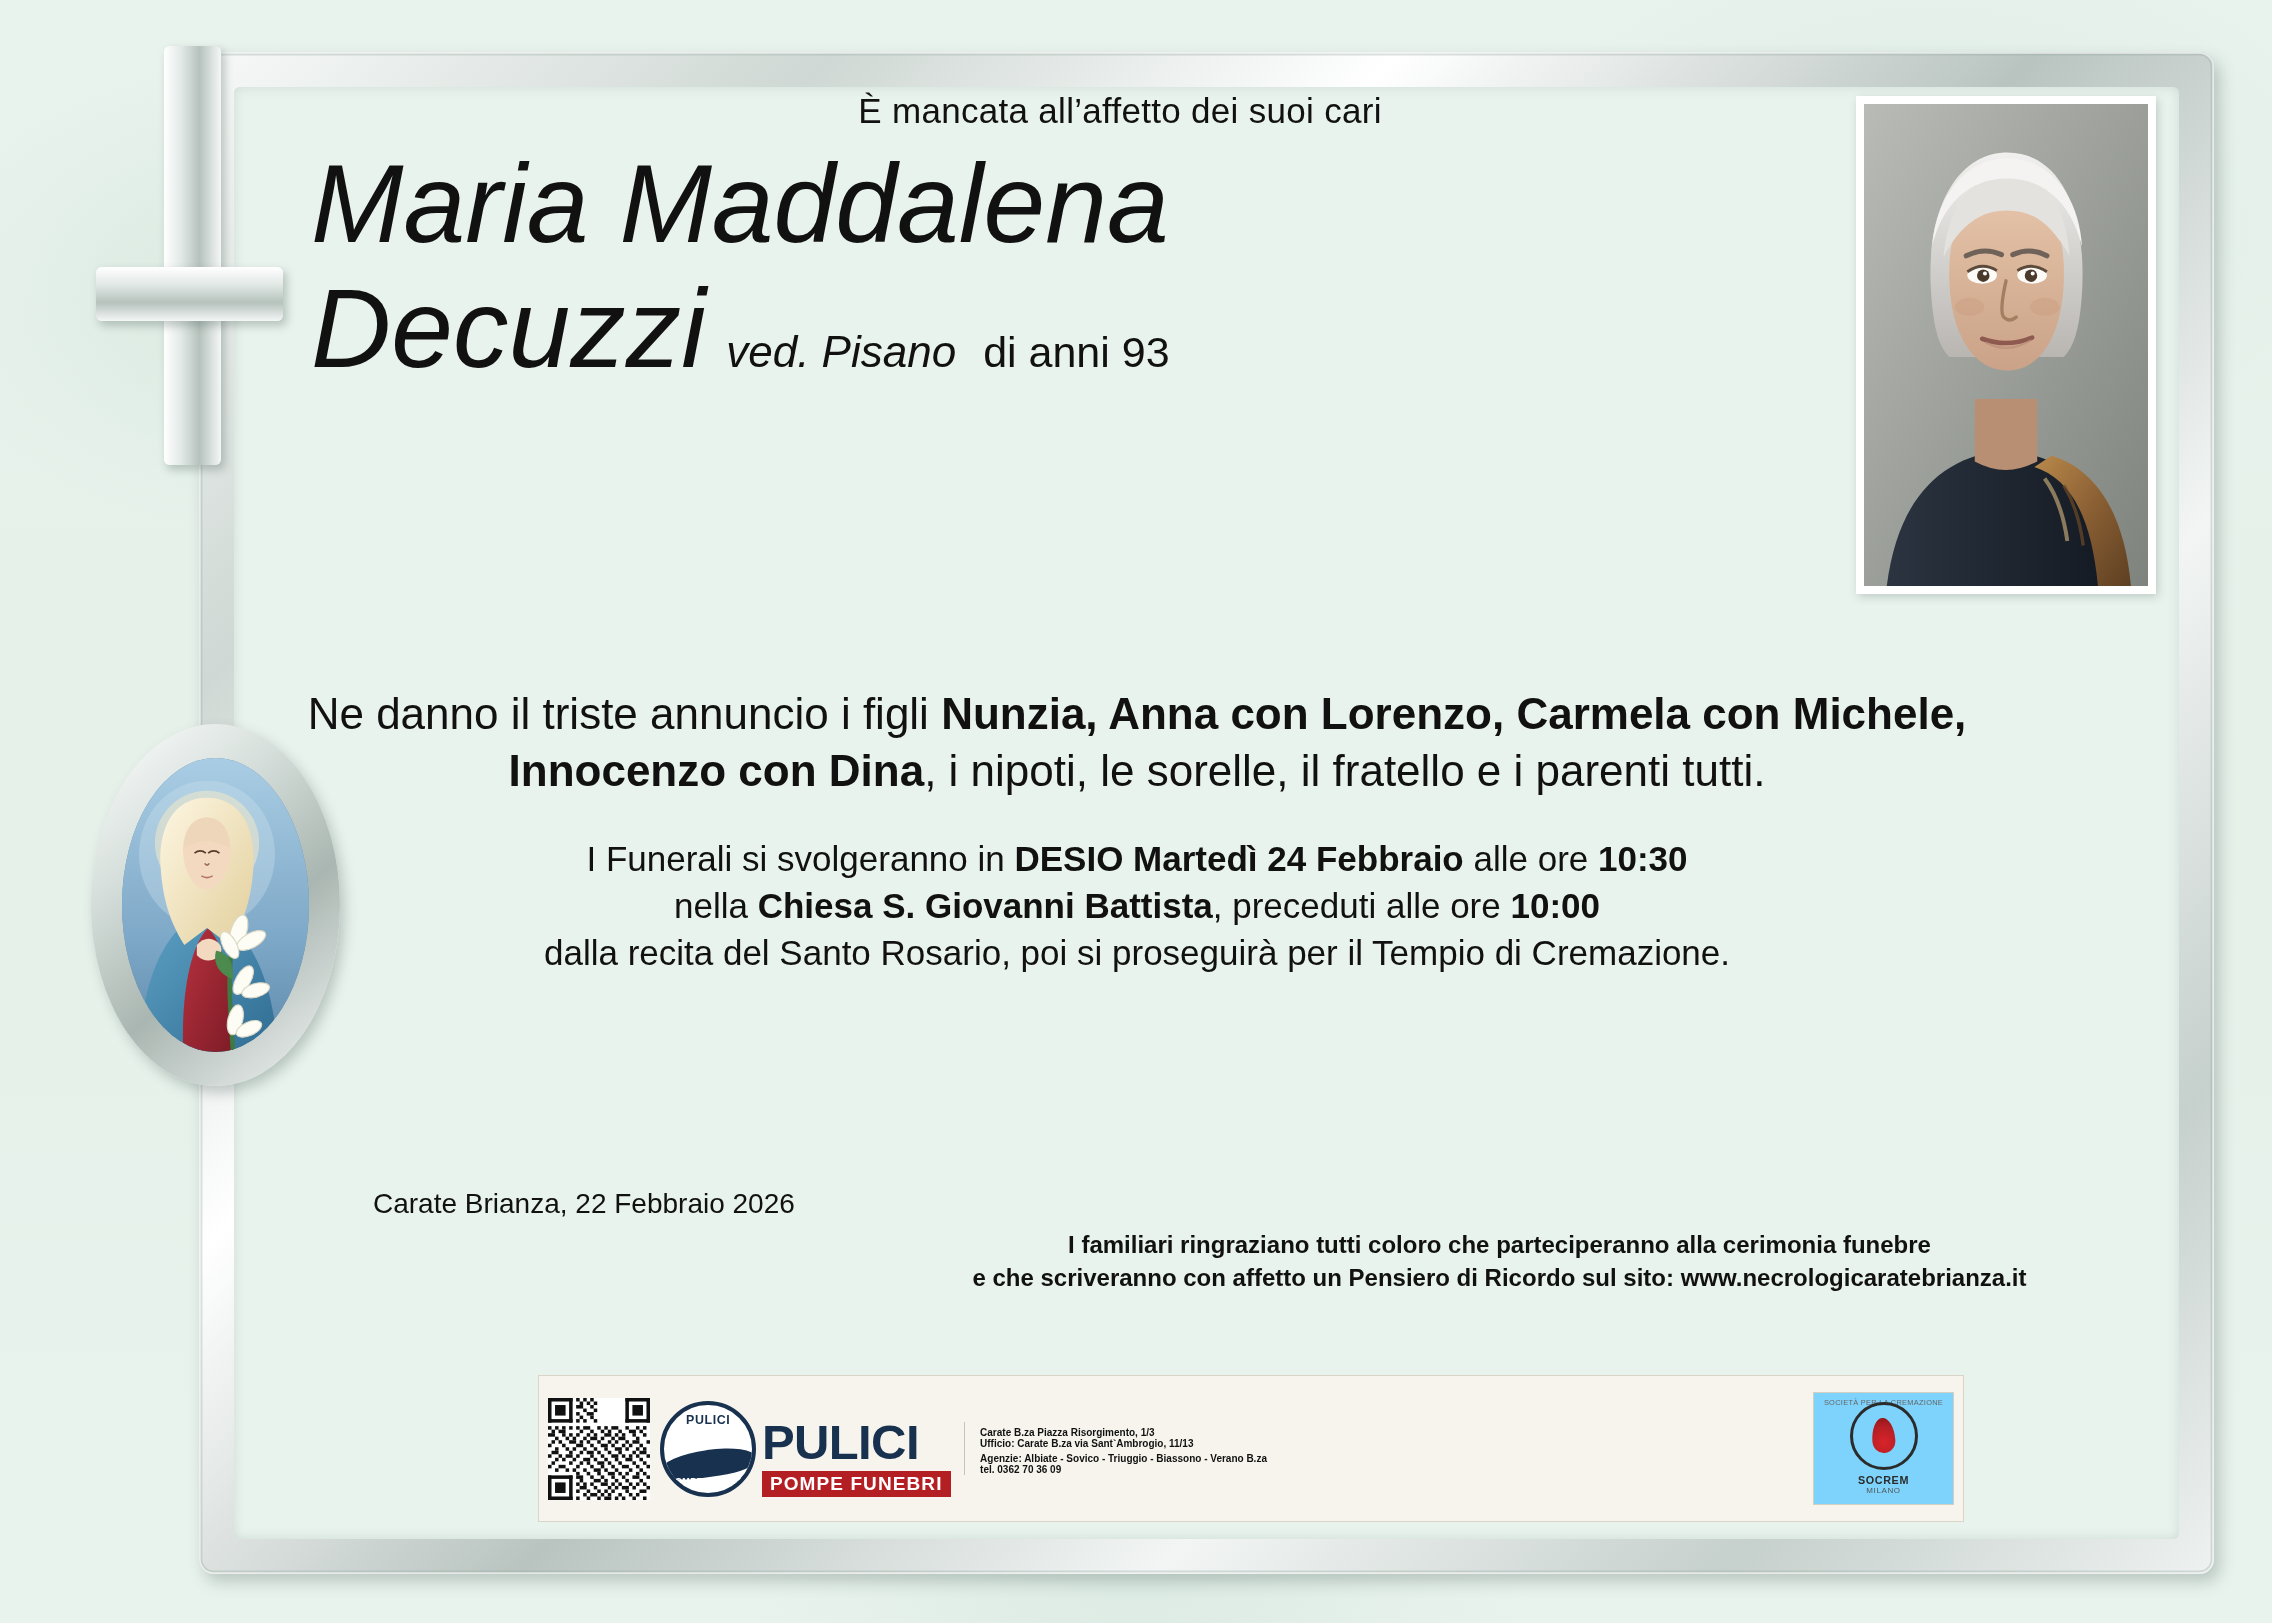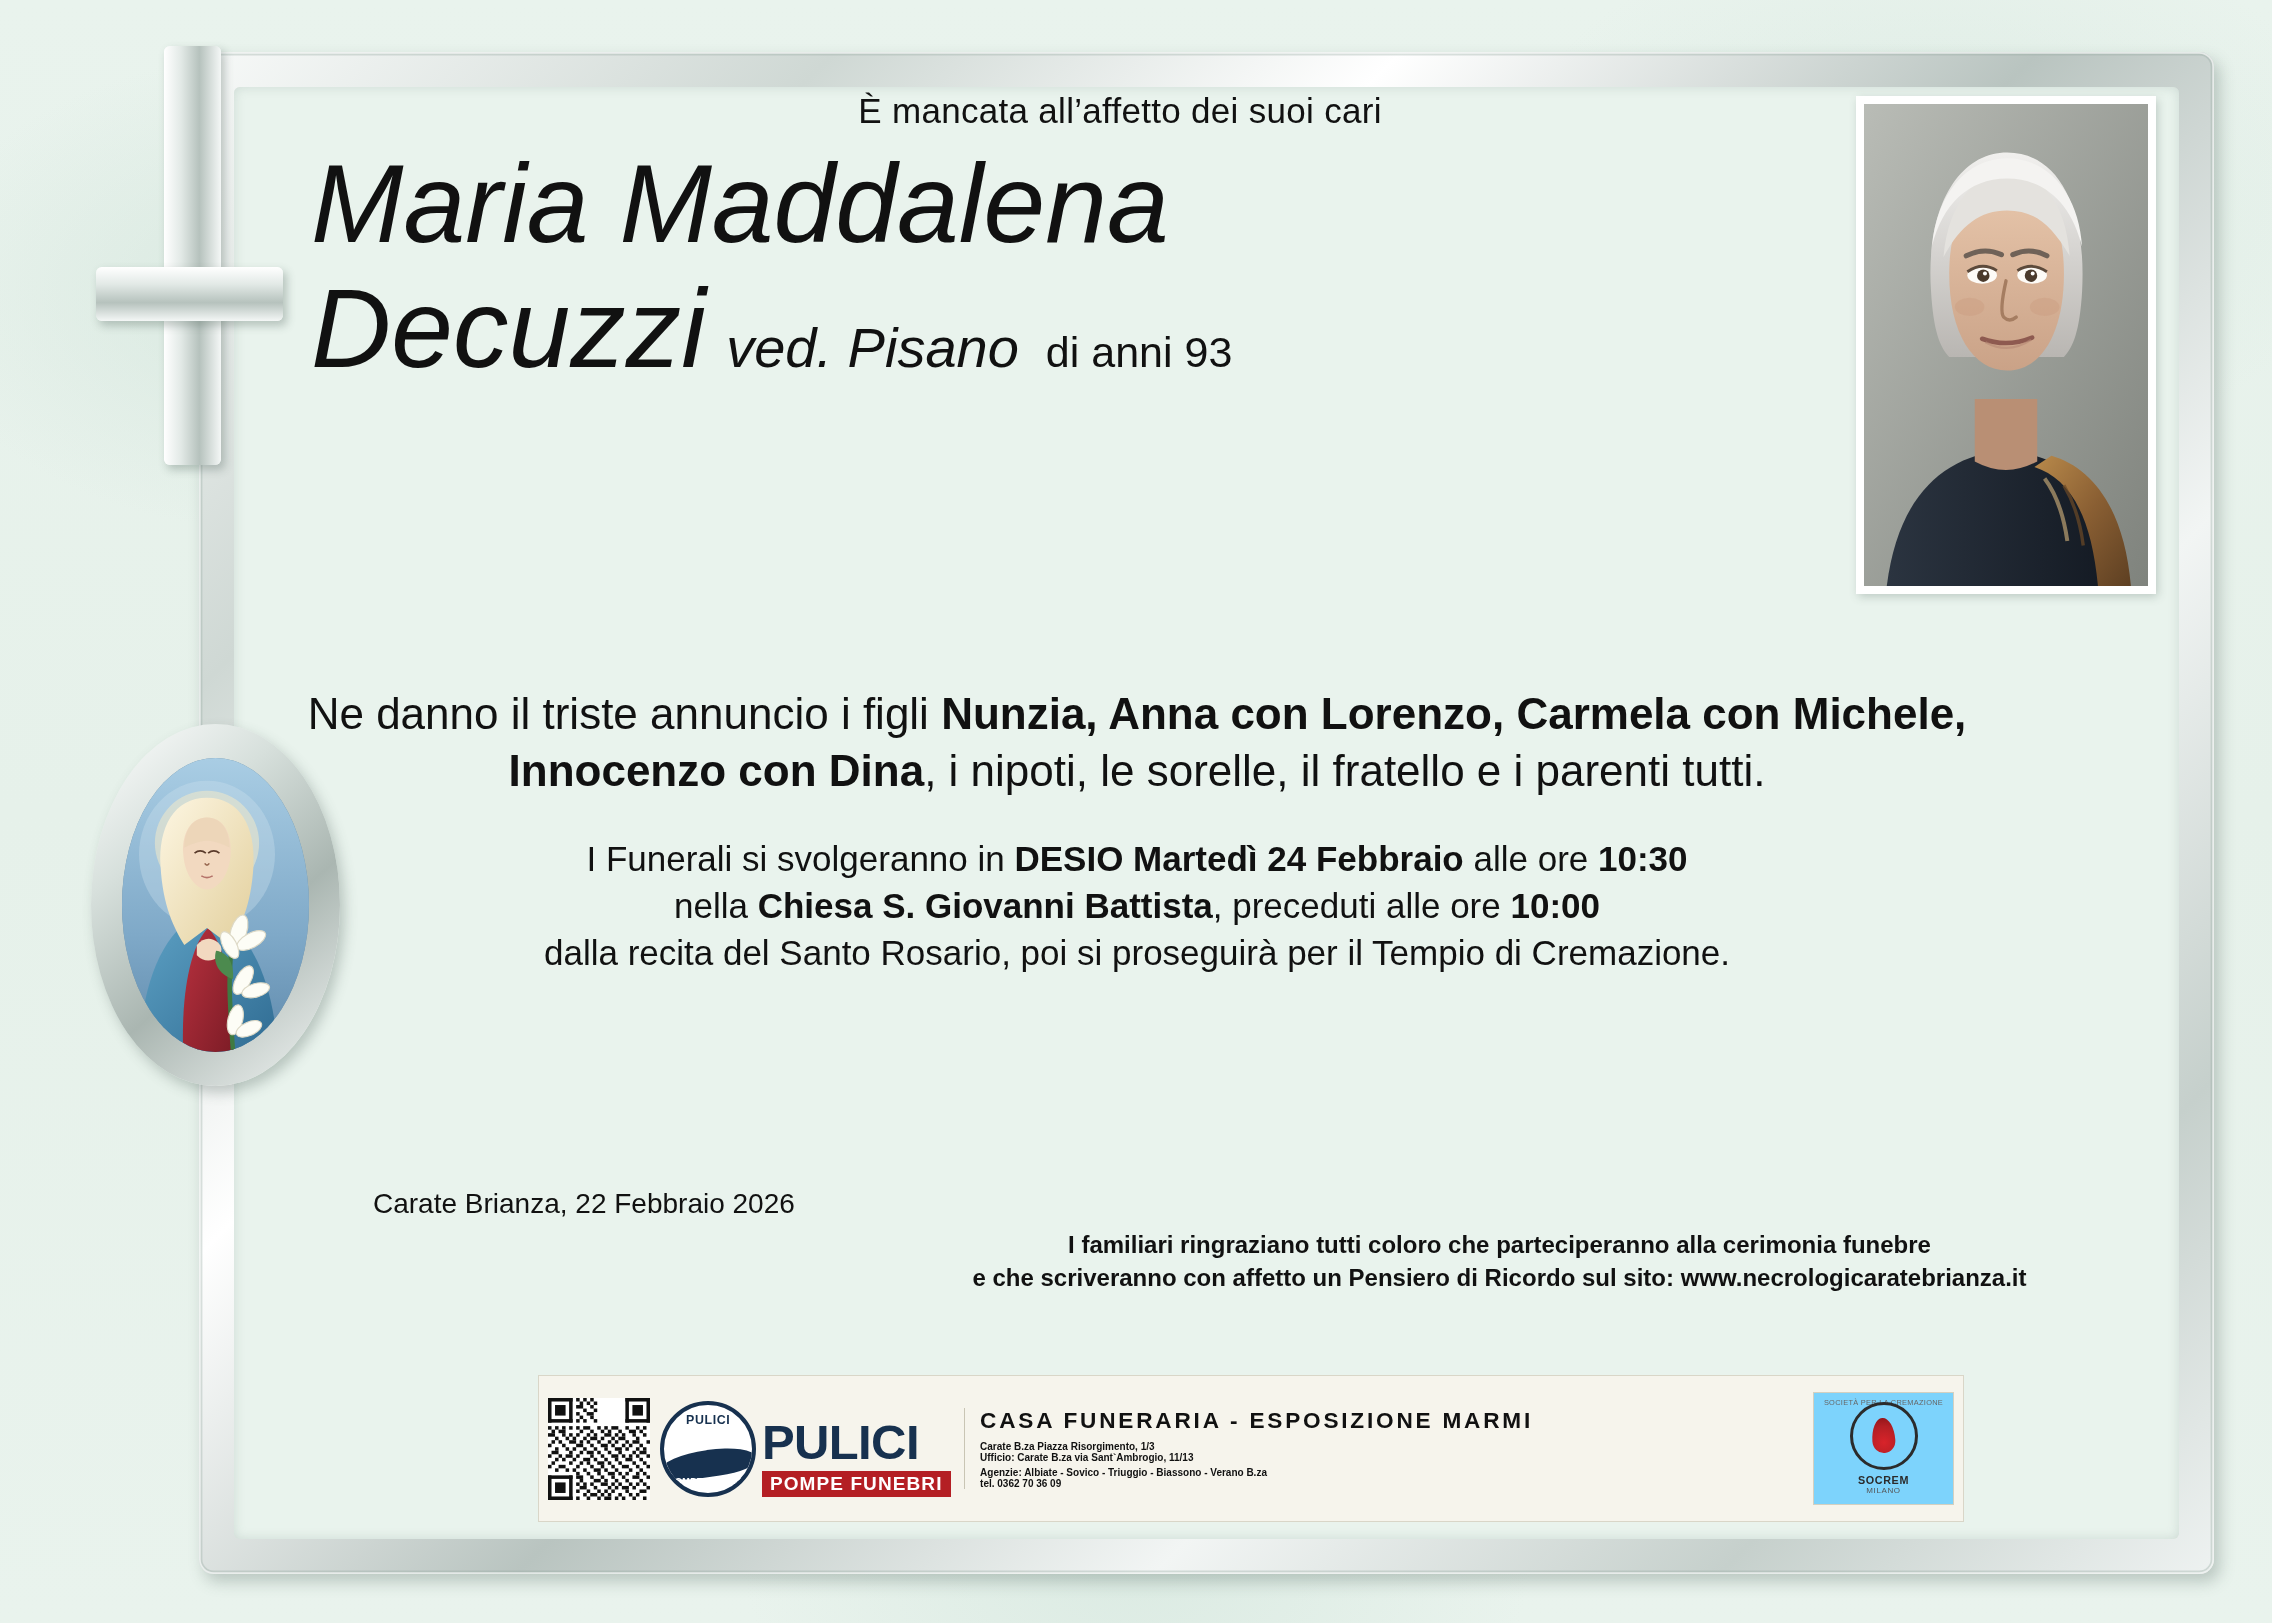--- a/index.html
+++ b/index.html
@@ -134,21 +134,21 @@
     white-space:nowrap;
     margin-top:10.2px;
   }
   .name2 {
     font-size:111px;
     font-style:italic;
     font-weight:400;
     line-height:1.0;
   }
   .ved {
-    font-size:56px;
+    font-size:44px;
     font-style:italic;
     font-weight:400;
     margin-left:20.4px;
     margin-top:11px;
   }
   .age {
     font-size:43px;
     font-weight:400;
     margin-left:27px;
   }
@@ -701,21 +701,20 @@
       <div class="wave"></div>
       <div class="sub">POMPE FUNEBRI</div>
     </div>
     <div class="pulici-text">
       <div class="t1">PULICI</div>
       <div class="t2">POMPE FUNEBRI</div>
     </div>
   </div>
 
   <div class="advert-info">
-    <div class="hdr">CASA FUNERARIA - ESPOSIZIONE MARMI</div>
     <div class="advert-row">
       <span>Carate B.za Piazza Risorgimento, 1/3</span>
       <span>Ufficio: Carate B.za via Sant`Ambrogio, 11/13</span>
     </div>
     <div class="advert-row">
       <span>Agenzie: Albiate - Sovico - Triuggio - Biassono - Verano B.za</span>
       <span>tel. 0362 70 36 09</span>
     </div>
   </div>
 

